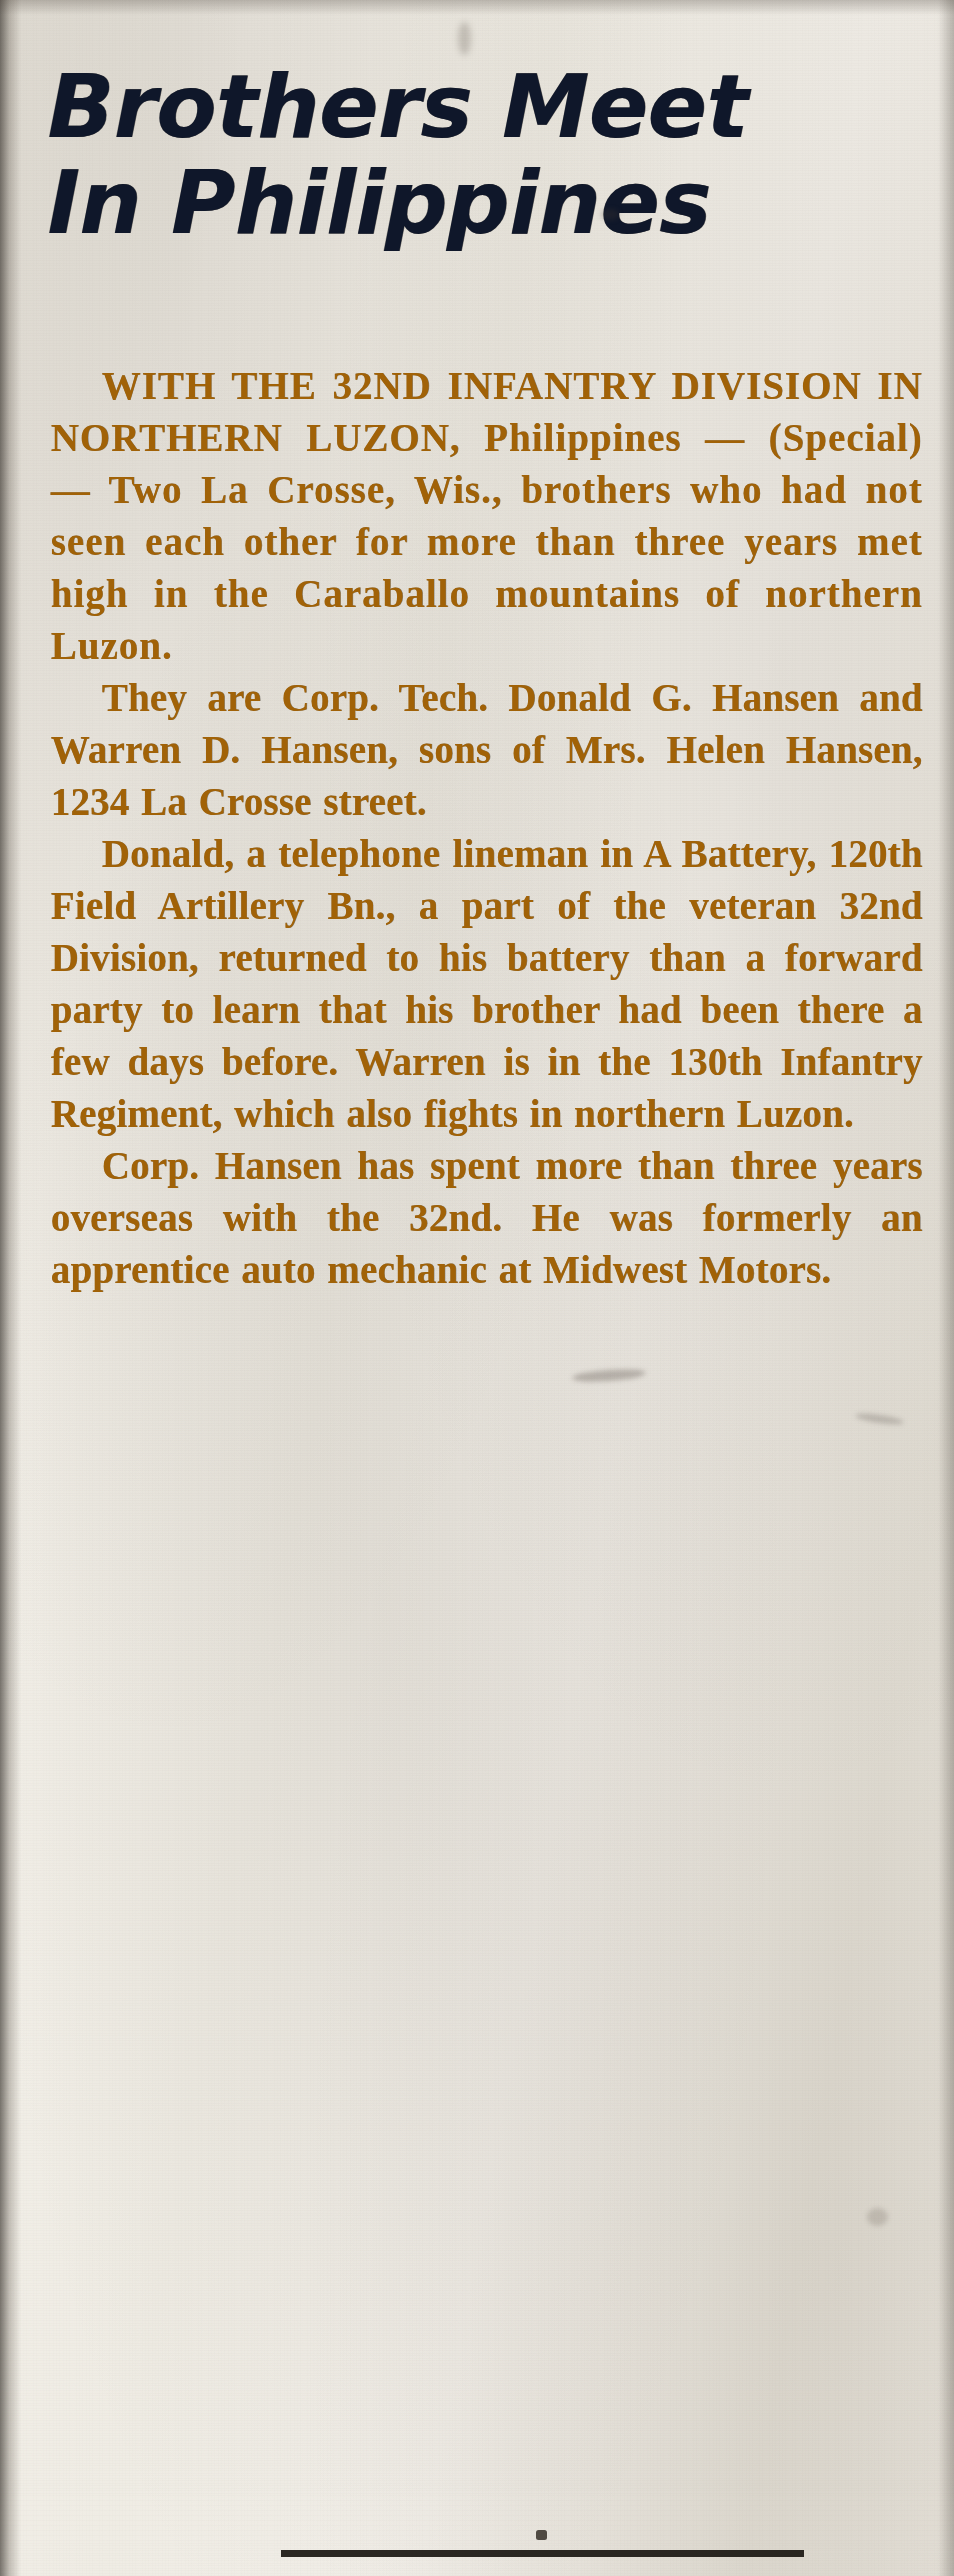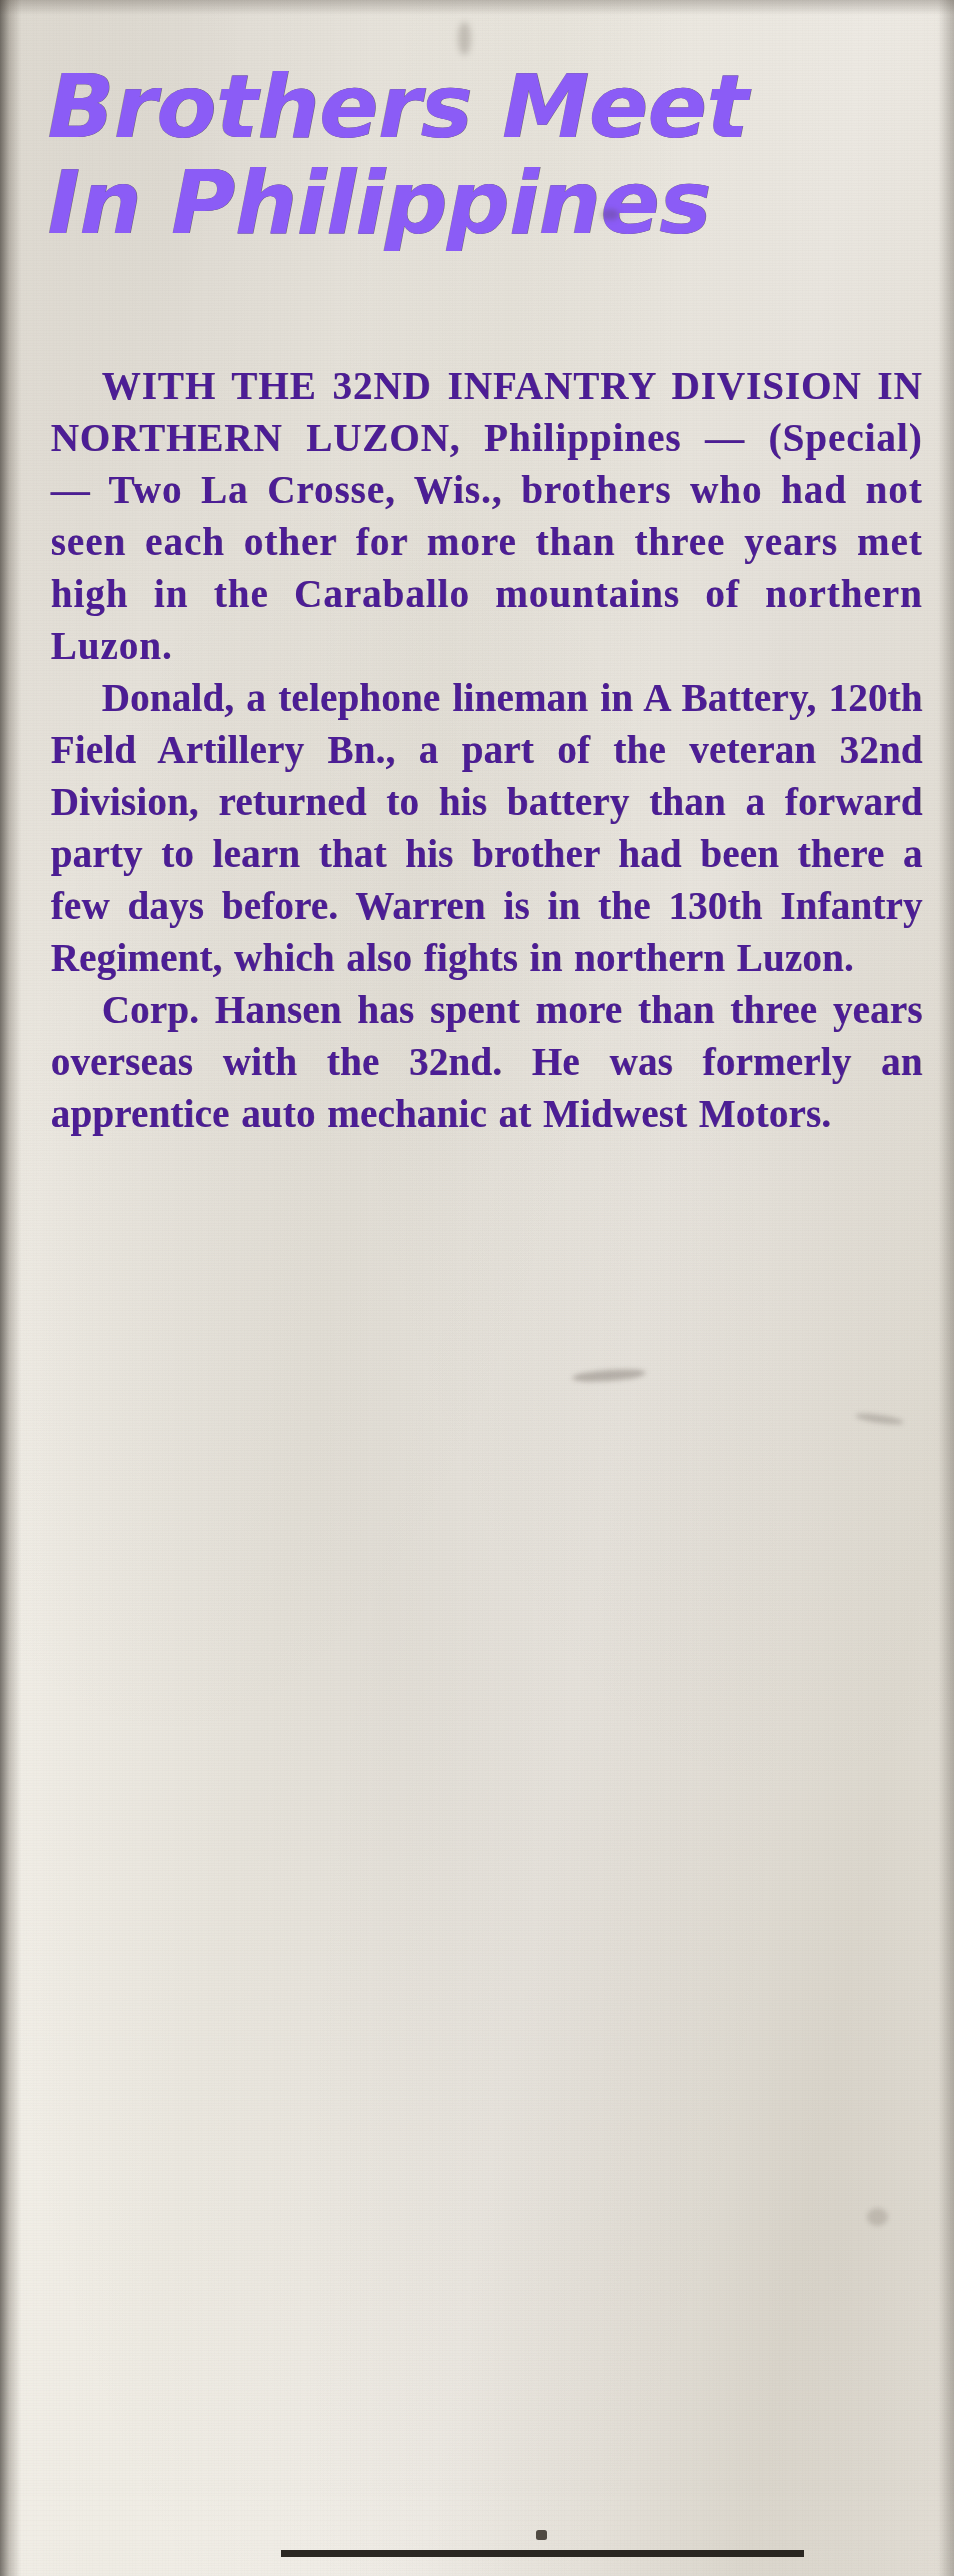--- a/index.html
+++ b/index.html
@@ -68,21 +68,21 @@
     width: 895px;
     height: 2576px;
   }
 
   
   .headline {
     position: absolute;
     left: 11.4px;
     top: 62px;
     width: 875px;
-    color: #8b5cf6;
+    color: #0f172a;
     font-family: "DejaVu Sans", sans-serif;
     font-weight: 700;
     font-style: italic;
     font-size: 88px;
     line-height: 1.02;
     letter-spacing: -0.8px;
     text-shadow: 0.5px 0 0 rgba(20,16,12,0.55), -0.3px 0.3px 0 rgba(20,16,12,0.35);
   }
   .headline .hl-line {
     display: block;
@@ -93,21 +93,21 @@
   }
 
   
   .body {
     position: absolute;
     left: 14.7px;
     top: 360px;
     width: 872px;
   }
   .para {
-    color: #4c1d95;
+    color: #a16207;
     font-family: "Liberation Serif", serif;
     font-weight: 700;
     font-size: 39px;
     line-height: 52px;
     text-align: justify;
     text-align-last: left;
     margin: 0 0 0 0;
     letter-spacing: 0.2px;
     word-spacing: 1.6px;
     text-shadow: 0.4px 0 0 rgba(23,20,15,0.45);
@@ -166,20 +166,21 @@
 
 <div class="clip">
 
   <div class="headline">
     <span class="hl-line">Brothers Meet</span>
     <span class="hl-line second">In Philippines</span>
   </div>
 
   <div class="body">
     <p class="para lead"><span class="indent"></span><span>WITH THE 32ND INFANTRY DIVISION IN NORTHERN LUZON, Philippines — (Special) — Two La Crosse, Wis., brothers who had not seen each other for more than three years met high in the Caraballo mountains of northern Luzon.</span></p>
+    <p class="para"><span class="indent"></span><span>They are Corp. Tech. Donald G. Hansen and Warren D. Hansen, sons of Mrs. Helen Hansen, 1234 La Crosse street.</span></p>
     <p class="para"><span class="indent"></span><span>Donald, a telephone lineman in A Battery, 120th Field Artillery Bn., a part of the veteran 32nd Division, returned to his battery than a forward party to learn that his brother had been there a few days before. Warren is in the 130th Infantry Regiment, which also fights in northern Luzon.</span></p>
     <p class="para"><span class="indent"></span><span>Corp. Hansen has spent more than three years overseas with the 32nd. He was formerly an apprentice auto mechanic at Midwest Motors.</span></p>
   </div>
 
   <div class="bottom-dot"></div>
   <div class="bottom-rule"></div>
 </div>
 
 <div class="smudge s1"></div>
 <div class="smudge s2"></div>

